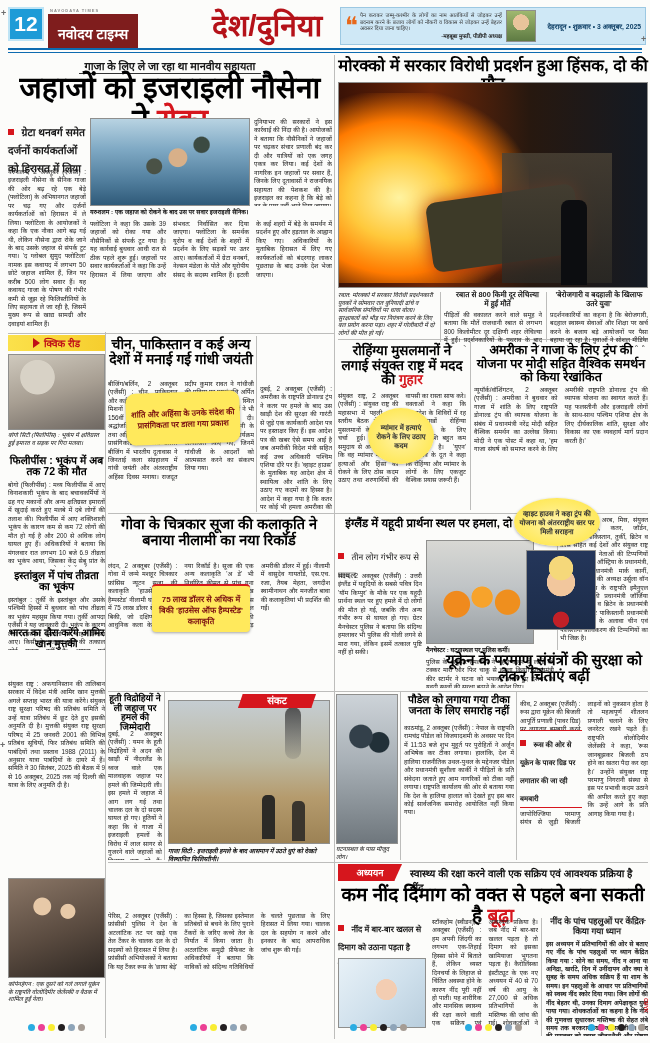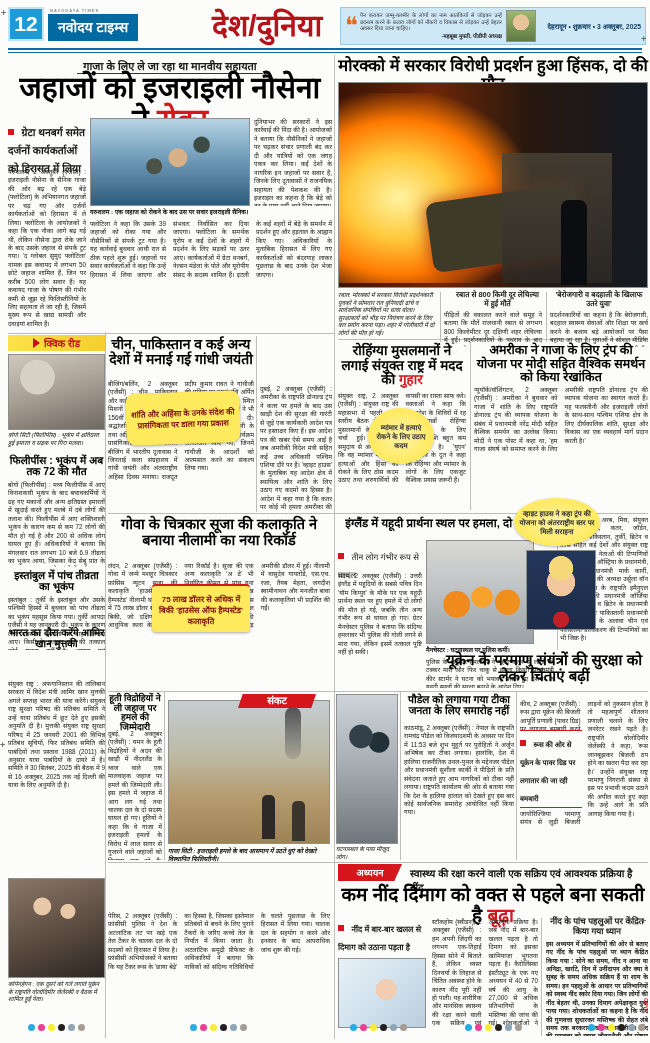--- a/index.html
+++ b/index.html
@@ -29,21 +29,21 @@
   .ribbon{background:#d6161d;color:#fff;font-weight:900;text-align:center;
         box-shadow:0 1px 2px rgba(0,0,0,.4);}
 </style>
 </head>
 <body>
 
 <div id="page">
 
   <div class="abs" style="left:8px;top:7px;width:36px;height:34px;background:#1e9bd7;border:2px solid #bfe4f5;box-sizing:border-box;display:flex;align-items:center;justify-content:center;color:#fff;font-size:21px;font-weight:bold;">12</div>
   <div class="abs" style="left:50px;top:8px;font-size:4px;letter-spacing:1px;color:#8a8a8a;font-weight:bold;">NAVODAYA TIMES</div>
-  <div class="abs" style="left:48px;top:14px;background:#0369a1;color:#fff;font-weight:900;font-size:14px;padding:3px 10px 5px;">नवोदय टाइम्स</div>
+  <div class="abs" style="left:48px;top:14px;background:#7f1d1d;color:#fff;font-weight:900;font-size:14px;padding:10px 10px 5px;">नवोदय टाइम्स</div>
   <div class="abs" style="left:212px;top:4px;font-size:30px;font-weight:900;color:#b51219;">देश/दुनिया</div>
 
   <div class="abs" style="left:340px;top:7px;width:306px;height:38px;background:#cfe8f6;border:1px solid #9cc8e2;box-sizing:border-box;display:flex;align-items:center;padding:2px 4px;">
     <span style="color:#e8681a;font-size:24px;line-height:1;margin-right:2px;">❝</span>
     <div style="width:142px;">
       <div style="font-size:5.4px;line-height:1.25;color:#333;text-align:justify;">पैन कराकर जम्मू-कश्मीर के लोगों का नाम आतंकियों से जोड़कर उन्हें बदनाम करने के बजाय लोगों को नौकरी व विकास से जोड़कर उन्हें बेहतर अवसर दिया जाना चाहिए।</div>
       <div style="font-size:5.6px;font-weight:bold;color:#222;text-align:right;">-महबूबा मुफ्ती, पीडीपी अध्यक्ष</div>
     </div>
     <div style="width:28px;height:30px;margin:0 4px;border:1px solid #8f8f8d;background:radial-gradient(circle at 50% 38%,#e9c49b 0 34%,transparent 35%),linear-gradient(#9fb86f,#5e7b43);"></div>
     <div style="flex:1;font-size:6.8px;font-weight:bold;color:#0e3f66;text-align:right;">देहरादून • शुक्रवार • 3 अक्तूबर, 2025</div>
@@ -61,21 +61,21 @@
   <div class="vrule" style="left:541px;top:918px;height:118px;"></div>
   <div class="vrule" style="left:440px;top:292px;height:50px;"></div>
   <div class="vrule" style="left:546px;top:292px;height:50px;"></div>
   <div class="hrule" style="left:8px;top:333px;width:326px;"></div>
   <div class="hrule" style="left:338px;top:339px;width:310px;"></div>
   <div class="hrule" style="left:108px;top:513px;width:540px;"></div>
   <div class="hrule" style="left:108px;top:691px;width:540px;"></div>
   <div class="hrule" style="left:108px;top:862px;width:540px;"></div>
 
   <div class="abs" style="left:8px;top:56px;width:324px;text-align:center;">
-    <span style="font-size:11px;font-weight:bold;border-bottom:1px solid #333;padding:0 6px 1px;">गाजा के लिए ले जा रहा था मानवीय सहायता</span>
+    <span style="font-size:11px;font-weight:bold;border-bottom:1px solid #333;padding:0 6px 1px;font-family:Liberation Serif, serif;">गाजा के लिए ले जा रहा था मानवीय सहायता</span>
   </div>
   <div class="abs hl" style="left:8px;top:72px;width:324px;font-size:30px;">
     <span>जहाजों को इजराइली नौसेना ने </span><span class="red">रोका</span>
   </div>
   <div class="abs" style="left:8px;top:122px;width:78px;">
     <span class="sq"></span>
     <span style="font-size:10.5px;font-weight:800;line-height:1.2;">ग्रेटा थनबर्ग समेत दर्जनों कार्यकर्ताओं को हिरासत में लिया</span>
   </div>
   <div class="ph" style="left:90px;top:118px;width:160px;height:88px;background:radial-gradient(circle at 70% 30%,#3b4a42 0 6%,transparent 7%),radial-gradient(circle at 40% 55%,#4a5246 0 7%,transparent 8%),radial-gradient(circle at 55% 45%,#d8b089 0 9%,transparent 10%),linear-gradient(180deg,#b8d3e2 0%,#7fa9c4 35%,#53809f 70%,#2f5a79 100%);"></div>
   <div class="abs capb" style="left:90px;top:208px;width:242px;">यरुशलम : एक जहाज को रोकने के बाद उस पर सवार इजराइली सैनिक।</div>

